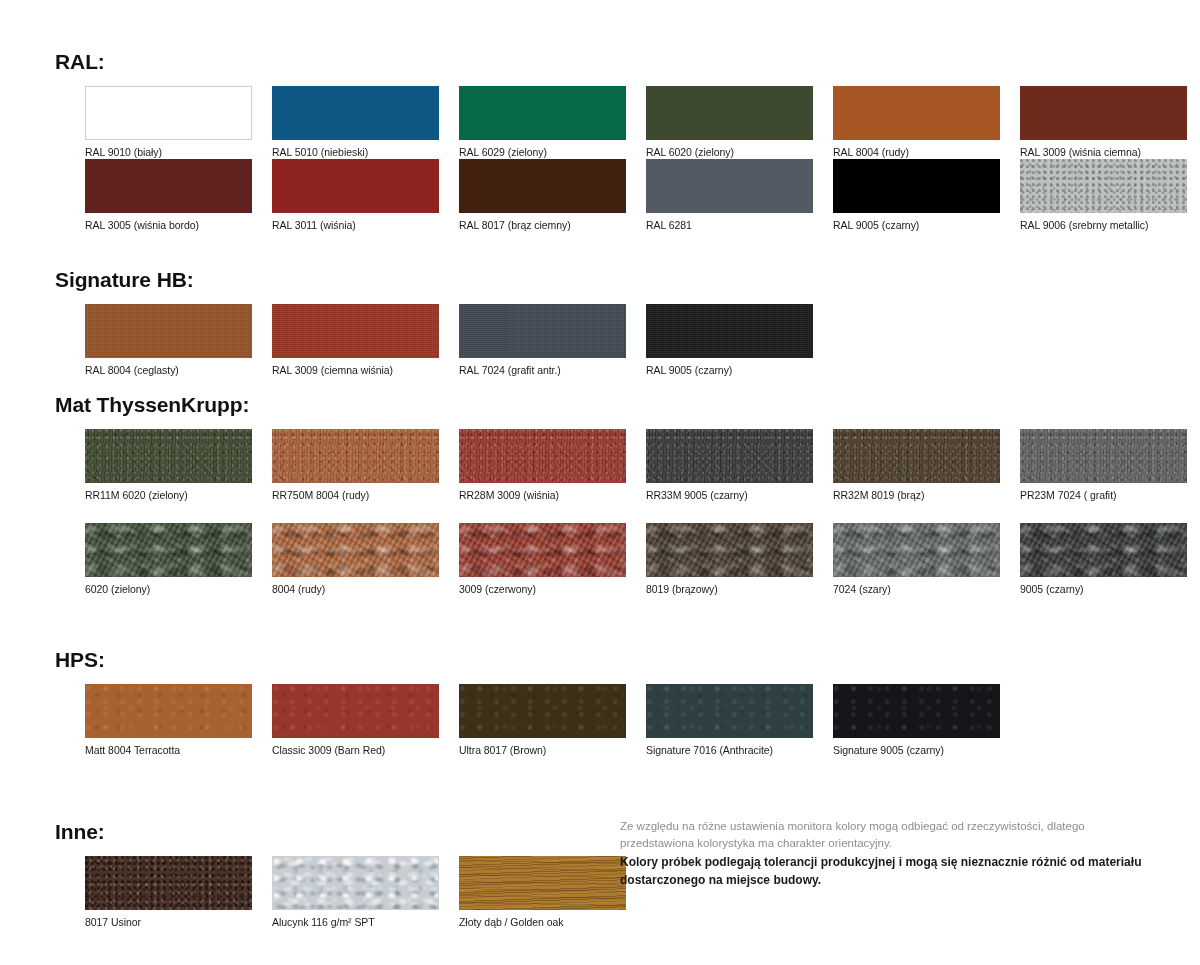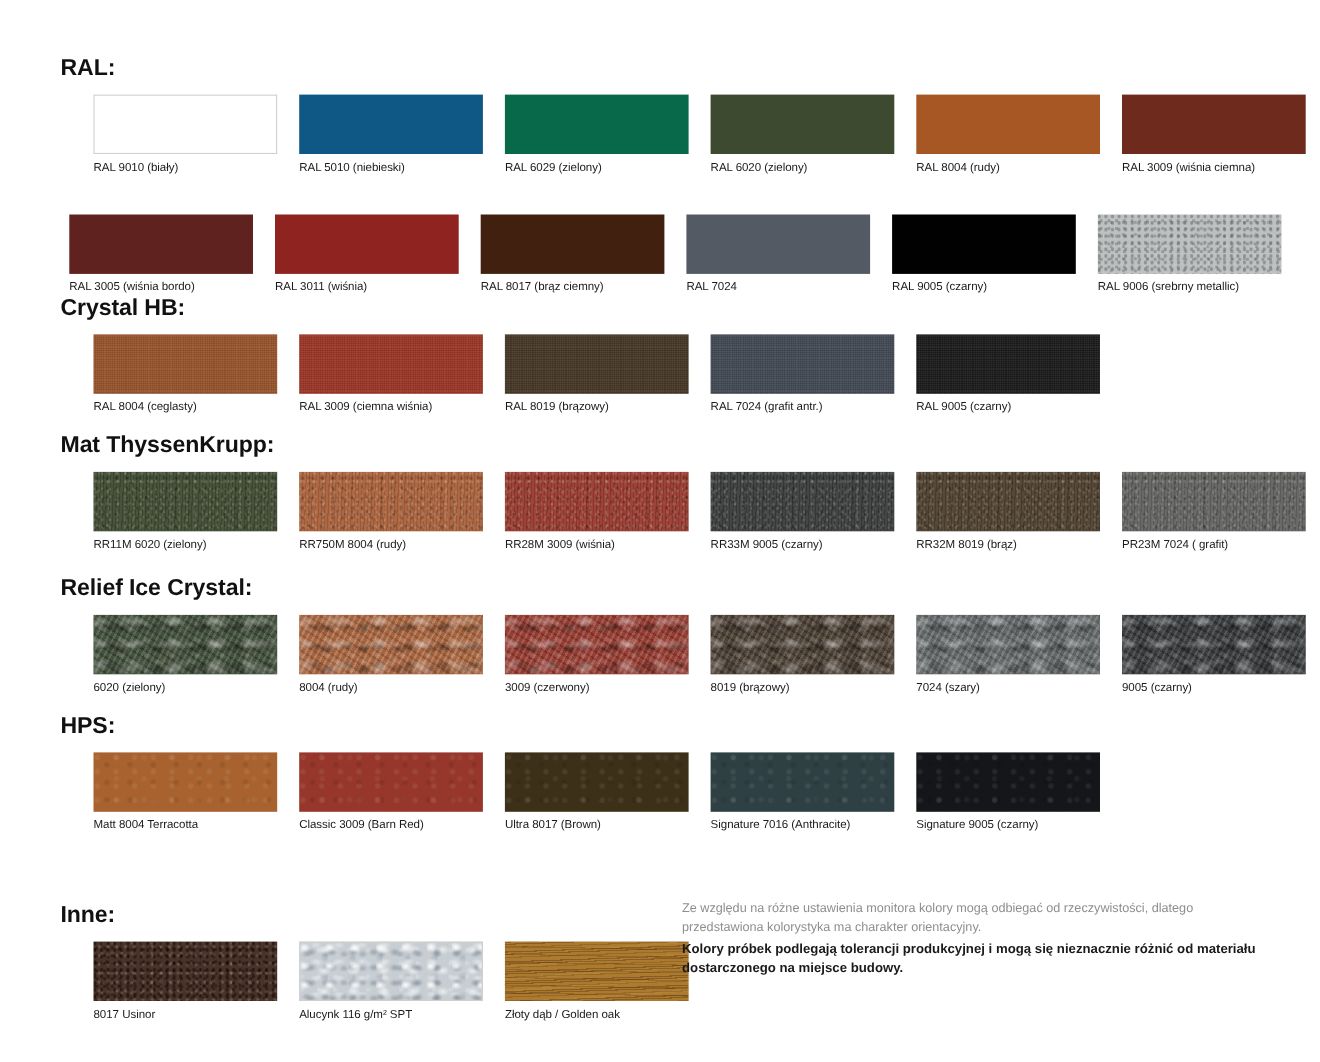--- a/index.html
+++ b/index.html
@@ -190,71 +190,65 @@
           </div>
           <div class="cell">
             <div class="swatch" style="background: rgb(167, 87, 36);"></div>
             <div class="caption">RAL 8004 (rudy)</div>
           </div>
           <div class="cell">
             <div class="swatch" style="background: rgb(110, 42, 29);"></div>
             <div class="caption">RAL 3009 (wiśnia ciemna)</div>
           </div>
         </div>
-        <div class="row" style="margin-top: 36px; justify-content: flex-end;">
+        <div class="row" style="">
           <div class="cell">
             <div class="swatch" style="background: rgb(96, 34, 31);"></div>
             <div class="caption">RAL 3005 (wiśnia bordo)</div>
           </div>
           <div class="cell">
             <div class="swatch" style="background: rgb(142, 35, 32);"></div>
             <div class="caption">RAL 3011 (wiśnia)</div>
           </div>
           <div class="cell">
             <div class="swatch" style="background: rgb(66, 32, 15);"></div>
             <div class="caption">RAL 8017 (brąz ciemny)</div>
           </div>
           <div class="cell">
             <div class="swatch" style="background: rgb(84, 90, 99);"></div>
-            <div class="caption">RAL 7024</div>
+            <div class="caption">RAL 6281</div>
           </div>
           <div class="cell">
             <div class="swatch" style="background: rgb(1, 1, 1);"></div>
             <div class="caption">RAL 9005 (czarny)</div>
           </div>
           <div class="cell">
             <div class="swatch" style="background: rgb(188, 192, 193);">
               <div class="tex tex-stipple" style="opacity: 0.55;"></div>
             </div>
             <div class="caption">RAL 9006 (srebrny metallic)</div>
           </div>
         </div>
       </div>
       <div class="section" style="top: 268px;">
-        <div class="section-title">Crystal HB:</div>
+        <div class="section-title">Signature HB:</div>
         <div class="row">
           <div class="cell">
             <div class="swatch" style="background: rgb(149, 83, 43);">
               <div class="tex tex-canvas"></div>
             </div>
             <div class="caption">RAL 8004 (ceglasty)</div>
           </div>
           <div class="cell">
             <div class="swatch" style="background: rgb(154, 53, 36);">
               <div class="tex tex-canvas"></div>
             </div>
             <div class="caption">RAL 3009 (ciemna wiśnia)</div>
           </div>
           <div class="cell">
-            <div class="swatch" style="background: rgb(69, 55, 37);">
-              <div class="tex tex-canvas"></div>
-            </div>
-            <div class="caption">RAL 8019 (brązowy)</div>
-          </div>
-          <div class="cell">
             <div class="swatch" style="background: rgb(65, 72, 82);">
               <div class="tex tex-canvas"></div>
             </div>
             <div class="caption">RAL 7024 (grafit antr.)</div>
           </div>
           <div class="cell">
             <div class="swatch" style="background: rgb(27, 27, 28);">
               <div class="tex tex-canvas"></div>
             </div>
             <div class="caption">RAL 9005 (czarny)</div>
@@ -296,21 +290,20 @@
           </div>
           <div class="cell">
             <div class="swatch" style="background: rgb(97, 98, 95);">
               <div class="tex tex-grain"></div>
             </div>
             <div class="caption">PR23M 7024 ( grafit)</div>
           </div>
         </div>
       </div>
       <div class="section" style="top: 523px;">
-        <div class="section-title">Relief Ice Crystal:</div>
         <div class="row">
           <div class="cell">
             <div class="swatch" style="background: rgb(63, 78, 56);">
               <div class="tex tex-ice"></div>
             </div>
             <div class="caption">6020 (zielony)</div>
           </div>
           <div class="cell">
             <div class="swatch" style="background: rgb(176, 103, 62);">
               <div class="tex tex-ice"></div>

